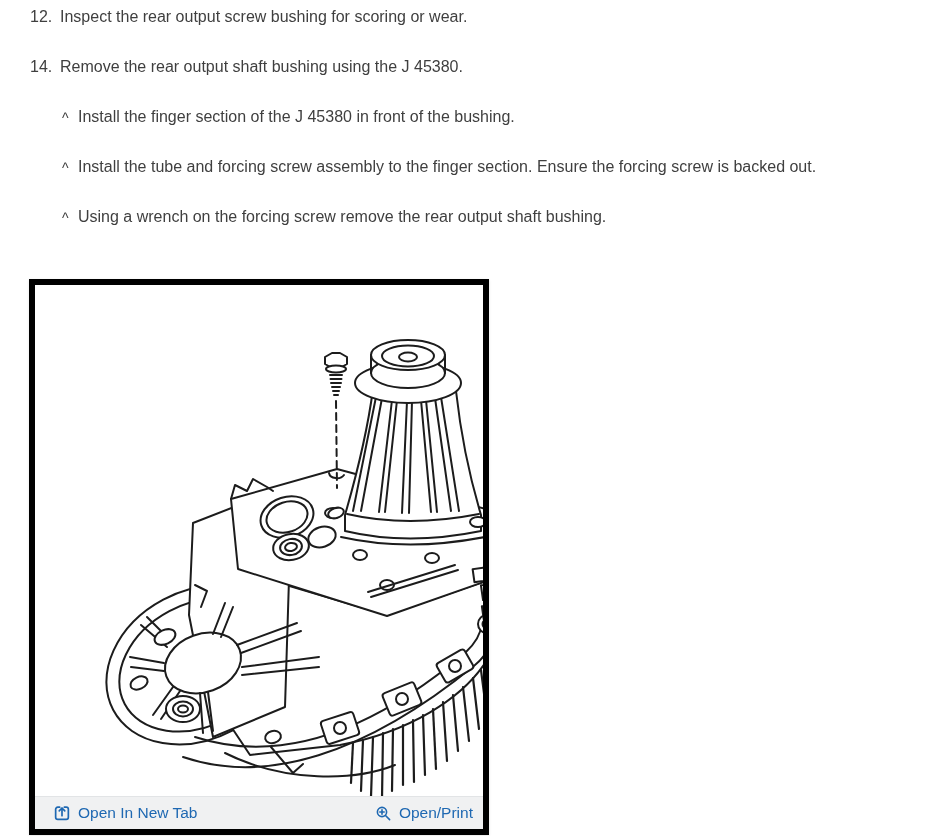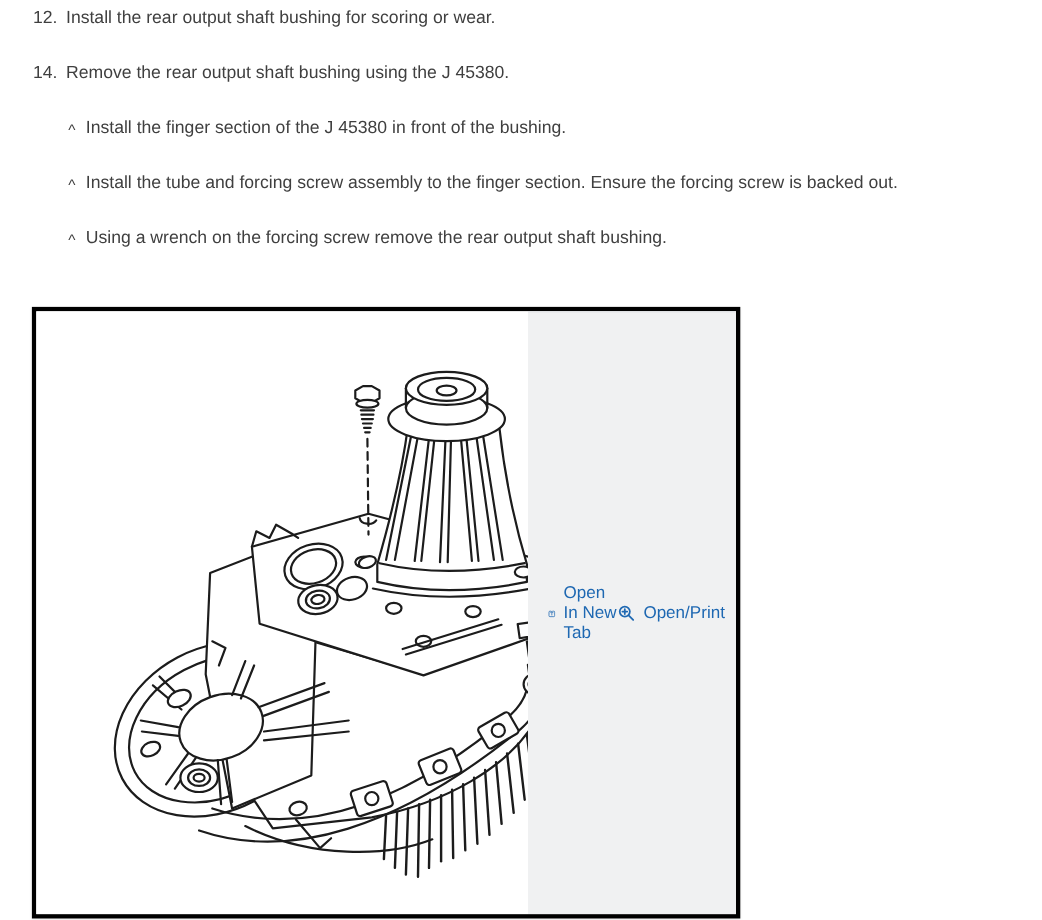--- a/index.html
+++ b/index.html
@@ -35,26 +35,26 @@
   }
   #step-13 { top: 7px; }
   #step-14 { top: 57px; align-items: flex-end; }
   #substep-0 { top: 107px; }
   #substep-1 { top: 157px; }
   #substep-2 { top: 207px; }
 
   .figure-panel {
     position: absolute;
     left: 29px; top: 279px;
-    width: 644px; height: 556px;
+    width: 460px; height: 556px;
     background: #ffffff;
-    border: 4px solid #000000;
+    border: 6px solid #000000;
     box-shadow: 0 1px 3px rgba(0,0,0,0.10);
     display: flex;
-    flex-direction: row;
+    flex-direction: column;
   }
   .fig-canvas {
     flex: 1 1 auto;
     overflow: hidden;
     background: #ffffff;
   }
   .fig-canvas svg { display: block; }
   .fig-toolbar {
     flex: 0 0 33px;
     background: #f0f1f2;
@@ -73,21 +73,21 @@
     cursor: pointer;
     text-decoration: none;
   }
   .fig-link svg { display: block; }
 </style>
 </head>
 <body>
 
 <div class="step" id="step-13">
   <span class="num">12.</span>
-  <span class="txt">Install the rear output shaft bushing for scoring or wear.</span>
+  <span class="txt">Inspect the rear output screw bushing for scoring or wear.</span>
 </div>
 
 <div class="step" id="step-14">
   <span class="num">14.</span>
   <span class="txt">Remove the rear output shaft bushing using the J 45380.</span>
 </div>
 
 <div class="substep" id="substep-0">
   <span class="marker">^</span>
   <span class="txt">Install the finger section of the J 45380 in front of the bushing.</span>

